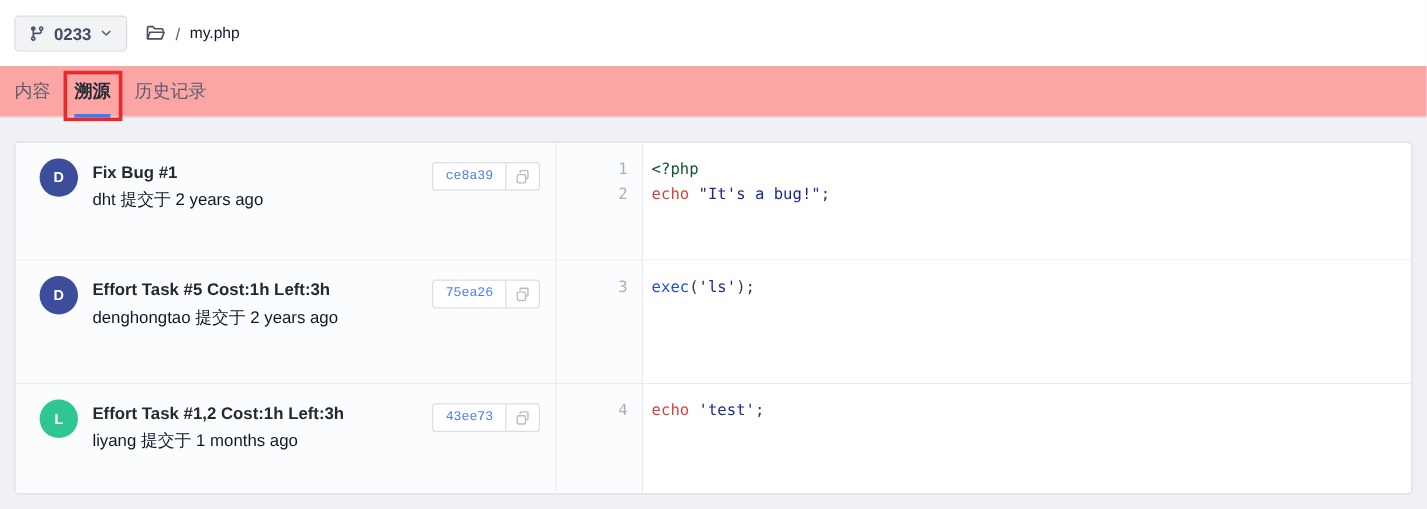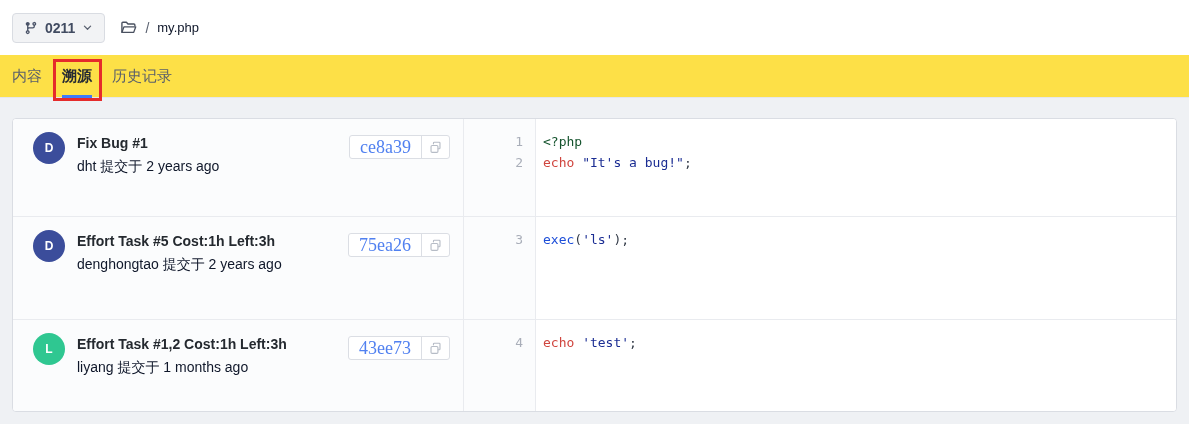--- a/index.html
+++ b/index.html
@@ -10,21 +10,21 @@
   .branch-btn { display:inline-flex; align-items:center; gap:7px; height:30px; padding:0 11px;
     background:#f2f3f5; border:1px solid #d9dce2; border-radius:4px; cursor:pointer;
     font-family:"Liberation Sans", sans-serif; font-size:14px; font-weight:700; color:#414b61; }
   .branch-btn svg { display:block; }
   .crumb { display:flex; align-items:center; margin-left:15px; gap:8px; }
   .crumb .sep { color:#5a6170; font-size:14px; }
   .crumb .file { color:#0f172a; font-size:13px; cursor:pointer; }
   .icon-copy { color:#c3c8d1; cursor:pointer; display:inline-flex; }
   .crumb .icon-copy { margin-left:10px; }
   .tabs { position:relative; height:43px; display:flex; align-items:stretch; gap:20px;
-    padding-left:12px; border-bottom:1px solid #e5e7eb; background:#fde047; }
+    padding-left:12px; border-bottom:1px solid #e5e7eb; background:#fca5a5; }
   .tab { display:flex; align-items:center; font-size:15px; color:#595f6b; cursor:pointer; position:relative; }
   .tab.active { color:#262a33; font-weight:700; }
   .tab.active::after { content:""; position:absolute; left:0; right:0; bottom:-1px; height:3px;
     background:#3e7bfa; z-index:2; }
   .annotation-box { position:absolute; left:53px; top:4px; width:49px; height:42px;
     border:3px solid #e52b2b; z-index:3; pointer-events:none; }
   .panel { margin:20px 12px 0 12px; height:294px; background:#fff;
     border:1px solid #dadde3; border-radius:4px; overflow:hidden; display:flex; flex-direction:column; }
   .blame-row { display:flex; border-bottom:1px solid #e9ebef; }
   .blame-row:last-child { border-bottom:none; }
@@ -33,22 +33,22 @@
   .blame-row:nth-child(3) { height:91px; }
   .commit-cell { width:451px; flex:0 0 451px; display:flex; align-items:flex-start;
     padding:13px 0 0 20px; background:#fbfcfd; border-right:1px solid #e9ebef; }
   .avatar { width:32px; height:32px; border-radius:50%; color:#fff; font-size:12px; font-weight:700;
     display:flex; align-items:center; justify-content:center; flex:0 0 32px; cursor:pointer; }
   .commit-text { flex:1; margin-left:12px; min-width:0; }
   .commit-title { font-size:14px; font-weight:700; color:#24292f; line-height:22px; cursor:pointer; }
   .commit-meta { font-size:14px; color:#0f172a; line-height:24px; }
   .hash-badge { display:inline-flex; align-items:center; height:24px; margin:3px 13px 0 8px;
     border:1px solid #dbdee4; border-radius:3px; background:#fff; flex:0 0 auto; }
-  .hash-link { padding:0 10px; font-size:18px; color:#5080f0; text-decoration:none; cursor:pointer;
-    font-family:Liberation Serif, serif; }
+  .hash-link { padding:0 10px; font-size:11px; color:#5080f0; text-decoration:none; cursor:pointer;
+    font-family:Liberation Mono, monospace; }
   .hash-copy { width:28px; align-self:stretch; display:flex; align-items:center; justify-content:center;
     border-left:1px solid #dbdee4; color:#b6bcc6; cursor:pointer; }
   .gutter-cell { width:72px; flex:0 0 72px; background:#fbfcfd; border-right:1px solid #e9ebef;
     padding:12px 12px 0 0; text-align:right;
     font-family:"DejaVu Sans Mono", monospace; font-size:13px; line-height:21px; color:#a9aeb9; }
   .line-number { cursor:pointer; }
   .code-cell { flex:1; background:#fff; padding:12px 0 0 7px;
     font-family:"DejaVu Sans Mono", monospace; font-size:13px; line-height:21px; white-space:pre; color:#333b48; }
   .tok-meta { color:#14532d; }
   .tok-kw   { color:#d0453e; }
@@ -60,21 +60,21 @@
 <body>
 
 <div class="header">
   <div class="toolbar">
     <button class="branch-btn">
       <span style="display:inline-flex;">
         <svg width="14" height="14" viewBox="0 0 16 16" fill="#4a5368">
           <path d="M9.5 3.25a2.25 2.25 0 1 1 3 2.122V6A2.5 2.5 0 0 1 10 8.5H6a1 1 0 0 0-1 1v1.128a2.251 2.251 0 1 1-1.5 0V5.372a2.25 2.25 0 1 1 1.5 0v1.836A2.493 2.493 0 0 1 6 7h4a1 1 0 0 0 1-1v-.628a2.25 2.25 0 0 1-1.5-2.122ZM4.25 12a.75.75 0 1 0 0 1.5.75.75 0 0 0 0-1.5ZM3.5 3.25a.75.75 0 1 1 1.5 0 .75.75 0 0 1-1.5 0Zm8.25-.75a.75.75 0 1 0 0 1.5.75.75 0 0 0 0-1.5Z"></path>
         </svg>
       </span>
-      <span>0211</span>
+      <span>0233</span>
       <span style="display:inline-flex;">
         <svg width="11" height="11" viewBox="0 0 16 16" fill="none" stroke="#5a6170" stroke-width="1.8" stroke-linecap="round" stroke-linejoin="round">
           <path d="M3.5 6l4.5 4.5L12.5 6"></path>
         </svg>
       </span>
     </button>
     <div class="crumb">
       <span style="display:inline-flex;">
         <svg width="17" height="17" viewBox="0 0 16 16" fill="none" stroke="#4a5160" stroke-width="1.3" stroke-linejoin="round">
           <path d="M1.8 12.6V3.9c0-.5.4-.9.9-.9h3.3l1.5 1.7h5.6c.5 0 .9.4.9.9v1.2"></path>

